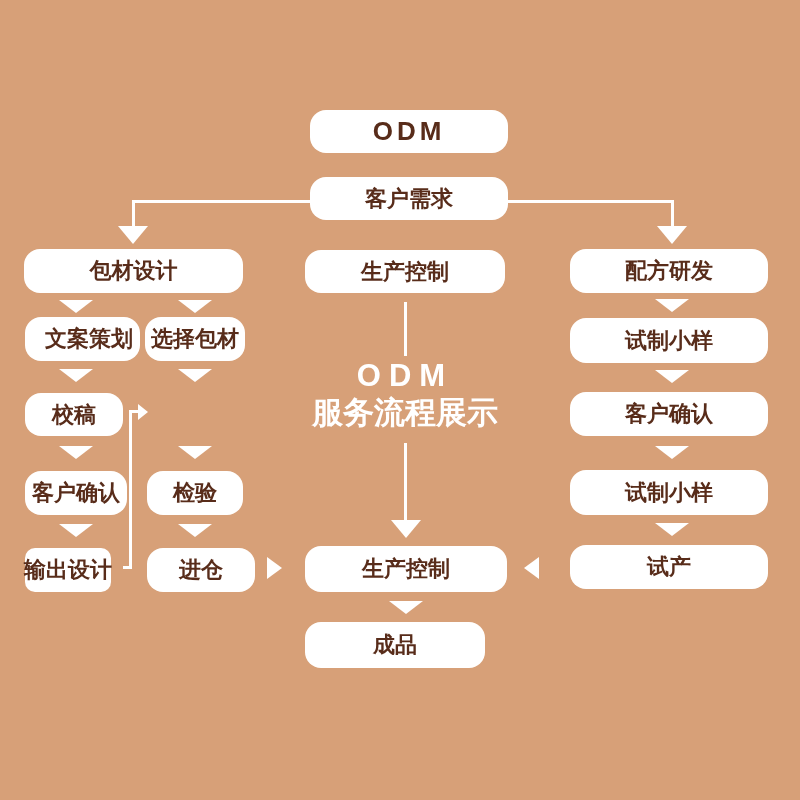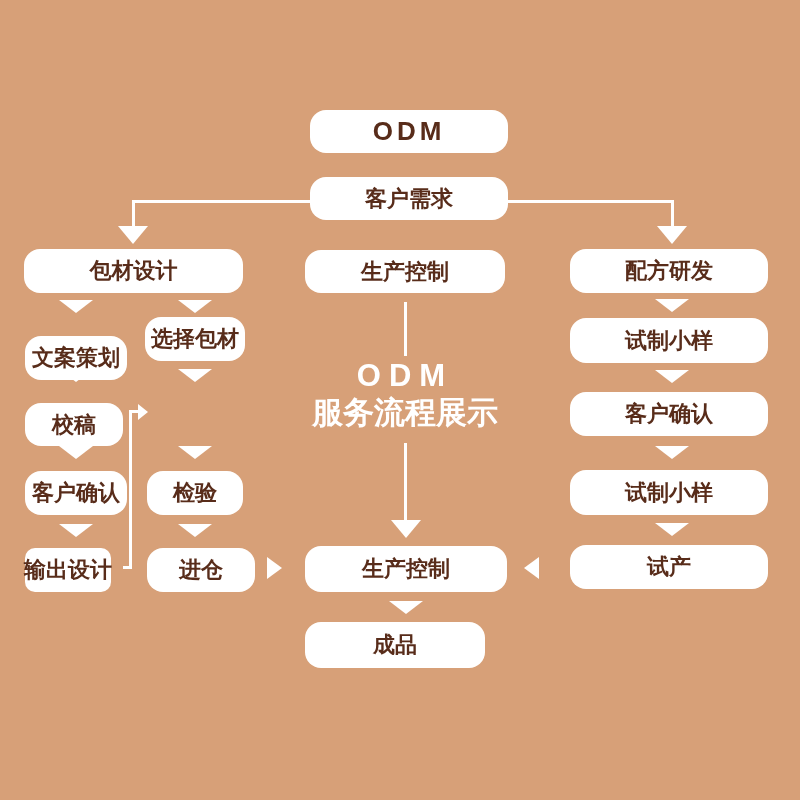--- a/index.html
+++ b/index.html
@@ -76,27 +76,27 @@
 
   <div class="line" style="left:508px;top:200px;width:166px;height:3px;"></div>
   <div class="line" style="left:671px;top:200px;width:3px;height:28px;"></div>
   <div class="ah-down" style="left:657px;top:226px;"></div>
 
   <div class="node" style="left:24px;top:249px;width:219px;height:44px;">包材设计</div>
 
   <div class="tri-down" style="left:59px;top:300px;"></div>
   <div class="tri-down" style="left:178px;top:300px;"></div>
 
-  <div class="node" style="left:25px;top:336px;width:102px;height:44px;">文案策划</div>
+  <div class="node" style="left:25px;top:317px;width:102px;height:44px;padding-left:13px;">文案策划</div>
   <div class="node" style="left:145px;top:317px;width:100px;height:44px;">选择包材</div>
 
   <div class="tri-down" style="left:59px;top:369px;"></div>
   <div class="tri-down" style="left:178px;top:369px;"></div>
 
-  <div class="node" style="left:25px;top:393px;width:98px;height:43px;margin-top:10px;">校稿</div>
+  <div class="node" style="left:25px;top:393px;width:98px;height:43px;">校稿</div>
 
   <div class="tri-down" style="left:59px;top:446px;"></div>
   <div class="tri-down" style="left:178px;top:446px;"></div>
 
   <div class="node" style="left:25px;top:471px;width:102px;height:44px;">客户确认</div>
   <div class="node" style="left:147px;top:471px;width:96px;height:44px;">检验</div>
 
   <div class="tri-down" style="left:59px;top:524px;"></div>
   <div class="tri-down" style="left:178px;top:524px;"></div>
 

